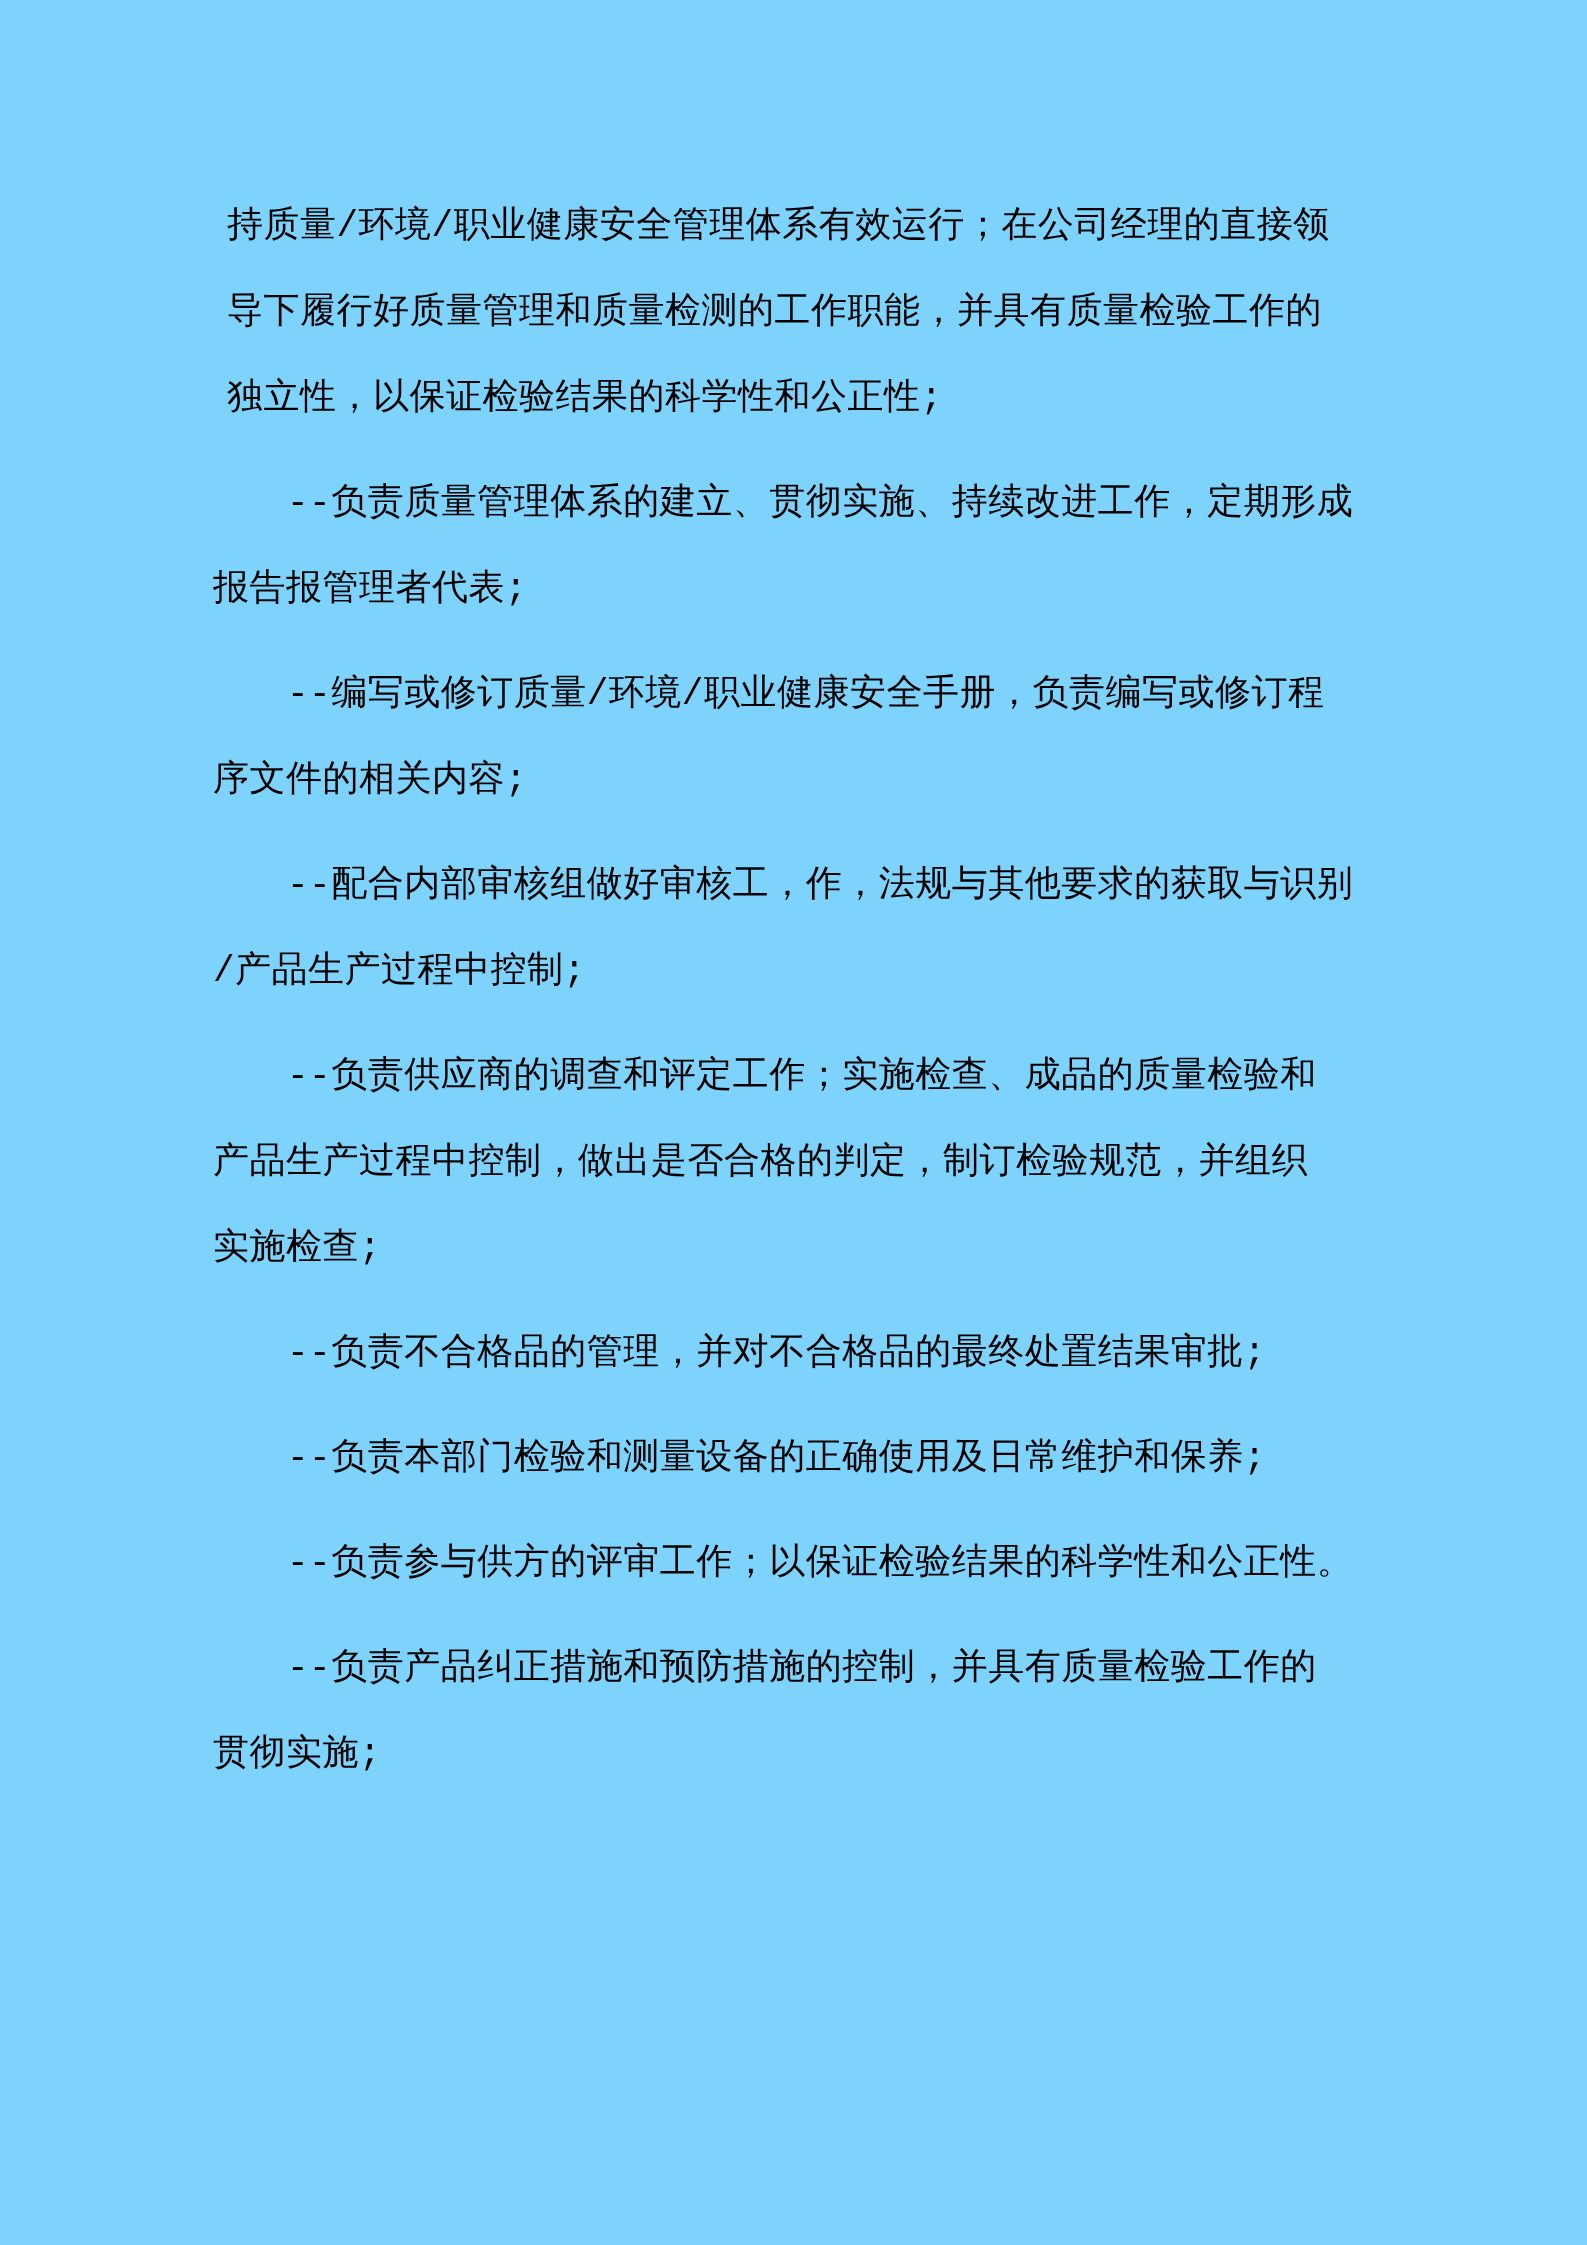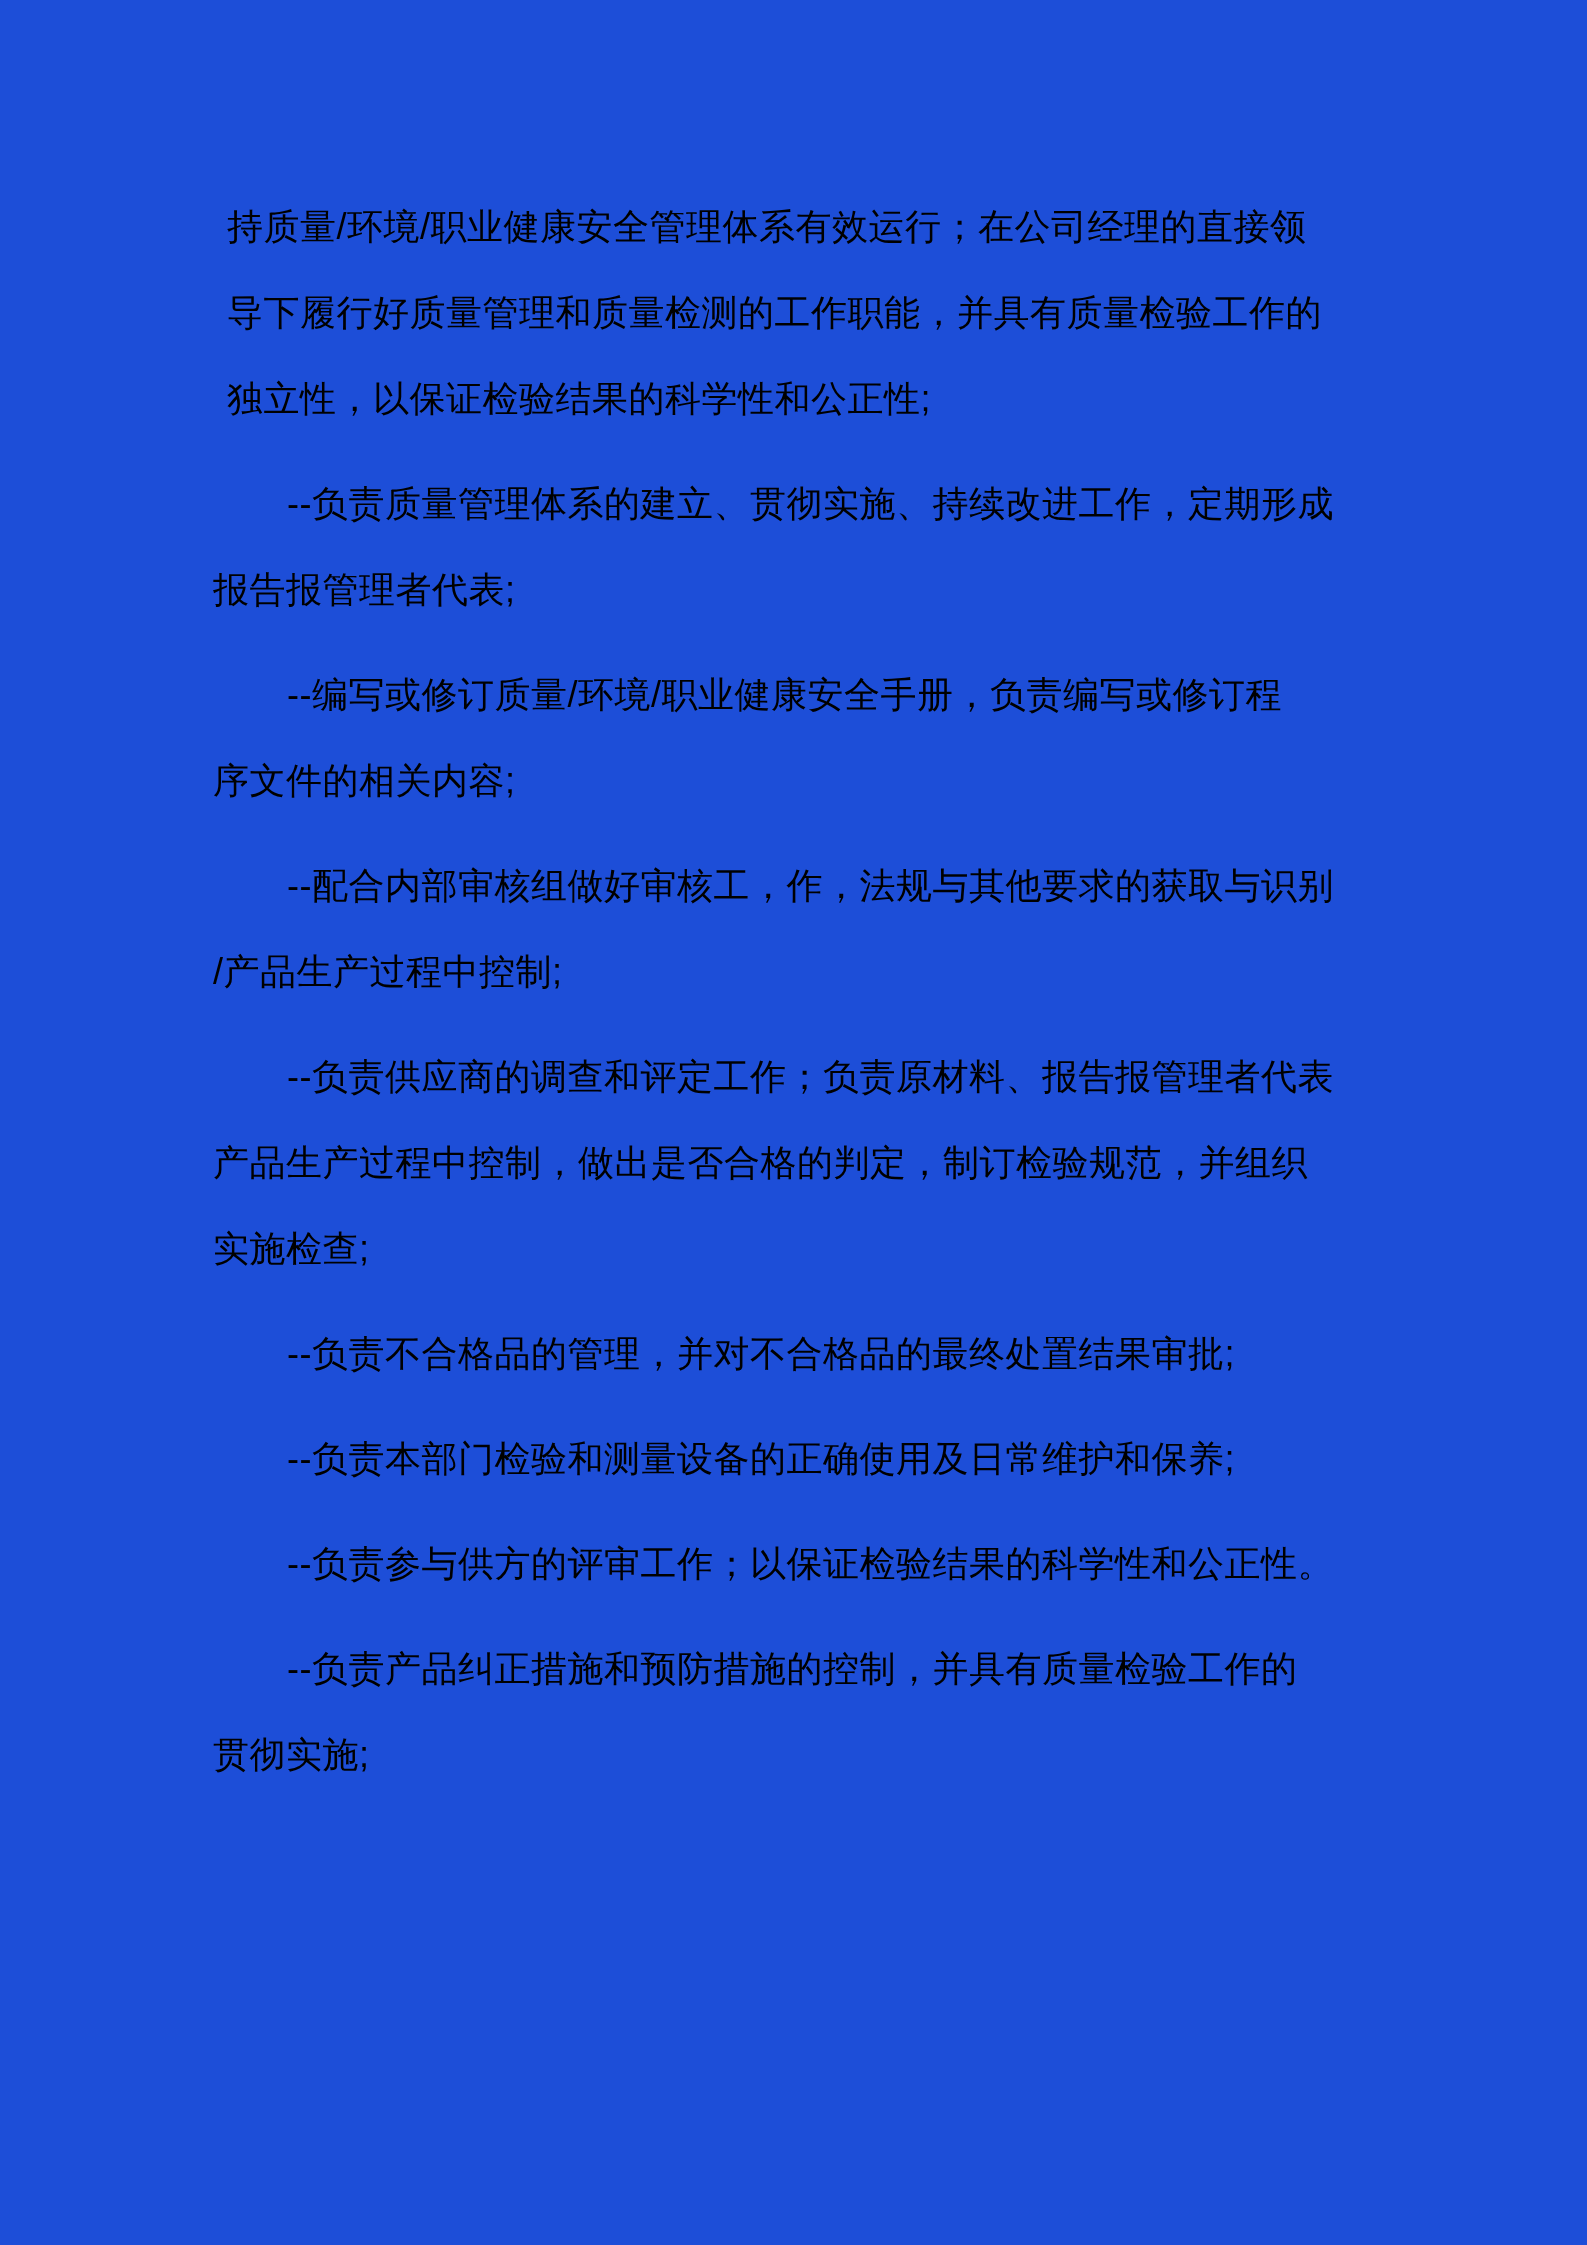--- a/index.html
+++ b/index.html
@@ -5,23 +5,23 @@
   html, body {
     margin: 0;
     padding: 0;
     background: #e8e8e8;
   }
   .page {
     position: relative;
     width: 1587px;
     height: 2245px;
     margin: 0 auto;
-    background: #1d4ed8;
+    background: #7dd3fc;
     overflow: hidden;
-    font-family: Liberation Sans, sans-serif;
+    font-family: Liberation Mono, monospace;
     color: #000000;
   }
   .doc-content {
     position: absolute;
     left: 213px;
     top: 184px;
     width: 1150px;
   }
   .para {
     margin: 0 0 19px 0;
@@ -56,21 +56,21 @@
       </div>
       <div class="para">
         <div class="line first-indent">--编写或修订质量/环境/职业健康安全手册，负责编写或修订程</div>
         <div class="line">序文件的相关内容;</div>
       </div>
       <div class="para">
         <div class="line first-indent">--配合内部审核组做好审核工，作，法规与其他要求的获取与识别</div>
         <div class="line">/产品生产过程中控制;</div>
       </div>
       <div class="para">
-        <div class="line first-indent">--负责供应商的调查和评定工作；负责原材料、报告报管理者代表</div>
+        <div class="line first-indent">--负责供应商的调查和评定工作；实施检查、成品的质量检验和</div>
         <div class="line">产品生产过程中控制，做出是否合格的判定，制订检验规范，并组织</div>
         <div class="line">实施检查;</div>
       </div>
       <div class="para">
         <div class="line first-indent">--负责不合格品的管理，并对不合格品的最终处置结果审批;</div>
       </div>
       <div class="para">
         <div class="line first-indent">--负责本部门检验和测量设备的正确使用及日常维护和保养;</div>
       </div>
       <div class="para">

